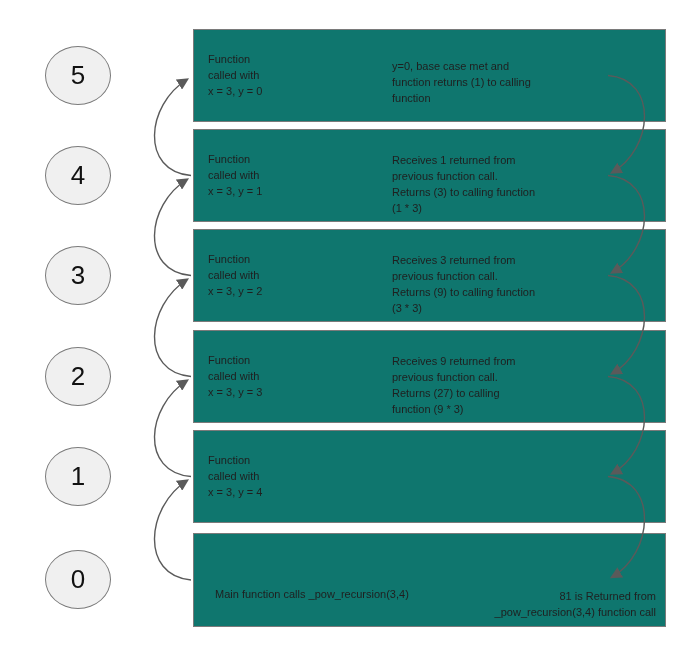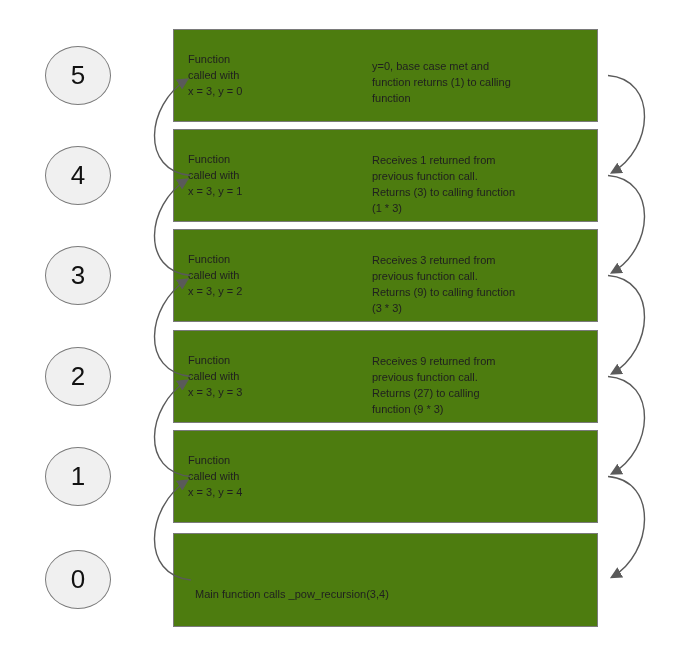--- a/index.html
+++ b/index.html
@@ -9,22 +9,22 @@
 
   
   .lvl{position:absolute;left:45px;width:66px;height:59px;
        background:#f0f0f0;border:1.4px solid #7a7a7a;border-radius:50%;
        box-sizing:border-box;display:flex;align-items:center;justify-content:center;
        font-size:26px;color:#111;}
   .lvl.c0{top:46px}.lvl.c1{top:146px}.lvl.c2{top:246px}
   .lvl.c3{top:347px}.lvl.c4{top:447px}.lvl.c5{top:550px}
 
   
-  .frame{position:absolute;left:173px;width:425px;height:93px;
-         background:#4d7c0f;border:1.4px solid #7a7a7a;box-sizing:border-box;}
+  .frame{position:absolute;left:193px;width:473px;height:93px;
+         background:#0f766e;border:1.4px solid #7a7a7a;box-sizing:border-box;}
   .frame.f0{top:29px}.frame.f1{top:129px}.frame.f2{top:229px}
   .frame.f3{top:330px}.frame.f4{top:430px}
   .frame.fmain{top:533px;height:94px;}
 
   .ftext{position:absolute;font-size:11px;line-height:16px;white-space:pre-line;}
   .ftext.left{left:14px;top:21px;}
   .ftext.right{left:198px;top:22px;}
   .f0 .ftext.right{top:28px;}
   .fmain .call{left:21px;top:19px;white-space:nowrap;margin-top:33px;}
   .fmain .result{right:9px;top:54px;text-align:right;}
@@ -92,20 +92,22 @@
 Returns (27) to calling
 function (9 * 3)</div>
   </div>
   <div class="frame f4">
     <div class="ftext left">Function
 called with
 x = 3, y = 4</div>
   </div>
   <div class="frame fmain">
     <div class="ftext call">Main function calls _pow_recursion(3,4)</div>
+    <div class="ftext result">81 is Returned from
+_pow_recursion(3,4) function call</div>
   </div>
 
   <svg class="arrows" width="700" height="659" viewBox="0 0 700 659">
     <defs>
       <marker id="ah" viewBox="0 0 10 10" refX="8" refY="5" markerWidth="8.5" markerHeight="8.5" orient="auto-start-reverse">
         <path d="M0,0 L10,5 L0,10 z" fill="#5a5a5a"></path>
       </marker>
     </defs>
 
     <path class="arc" marker-end="url(#ah)" d="M 191 175.5 C 140 171 146 105 187 79.5"></path>

